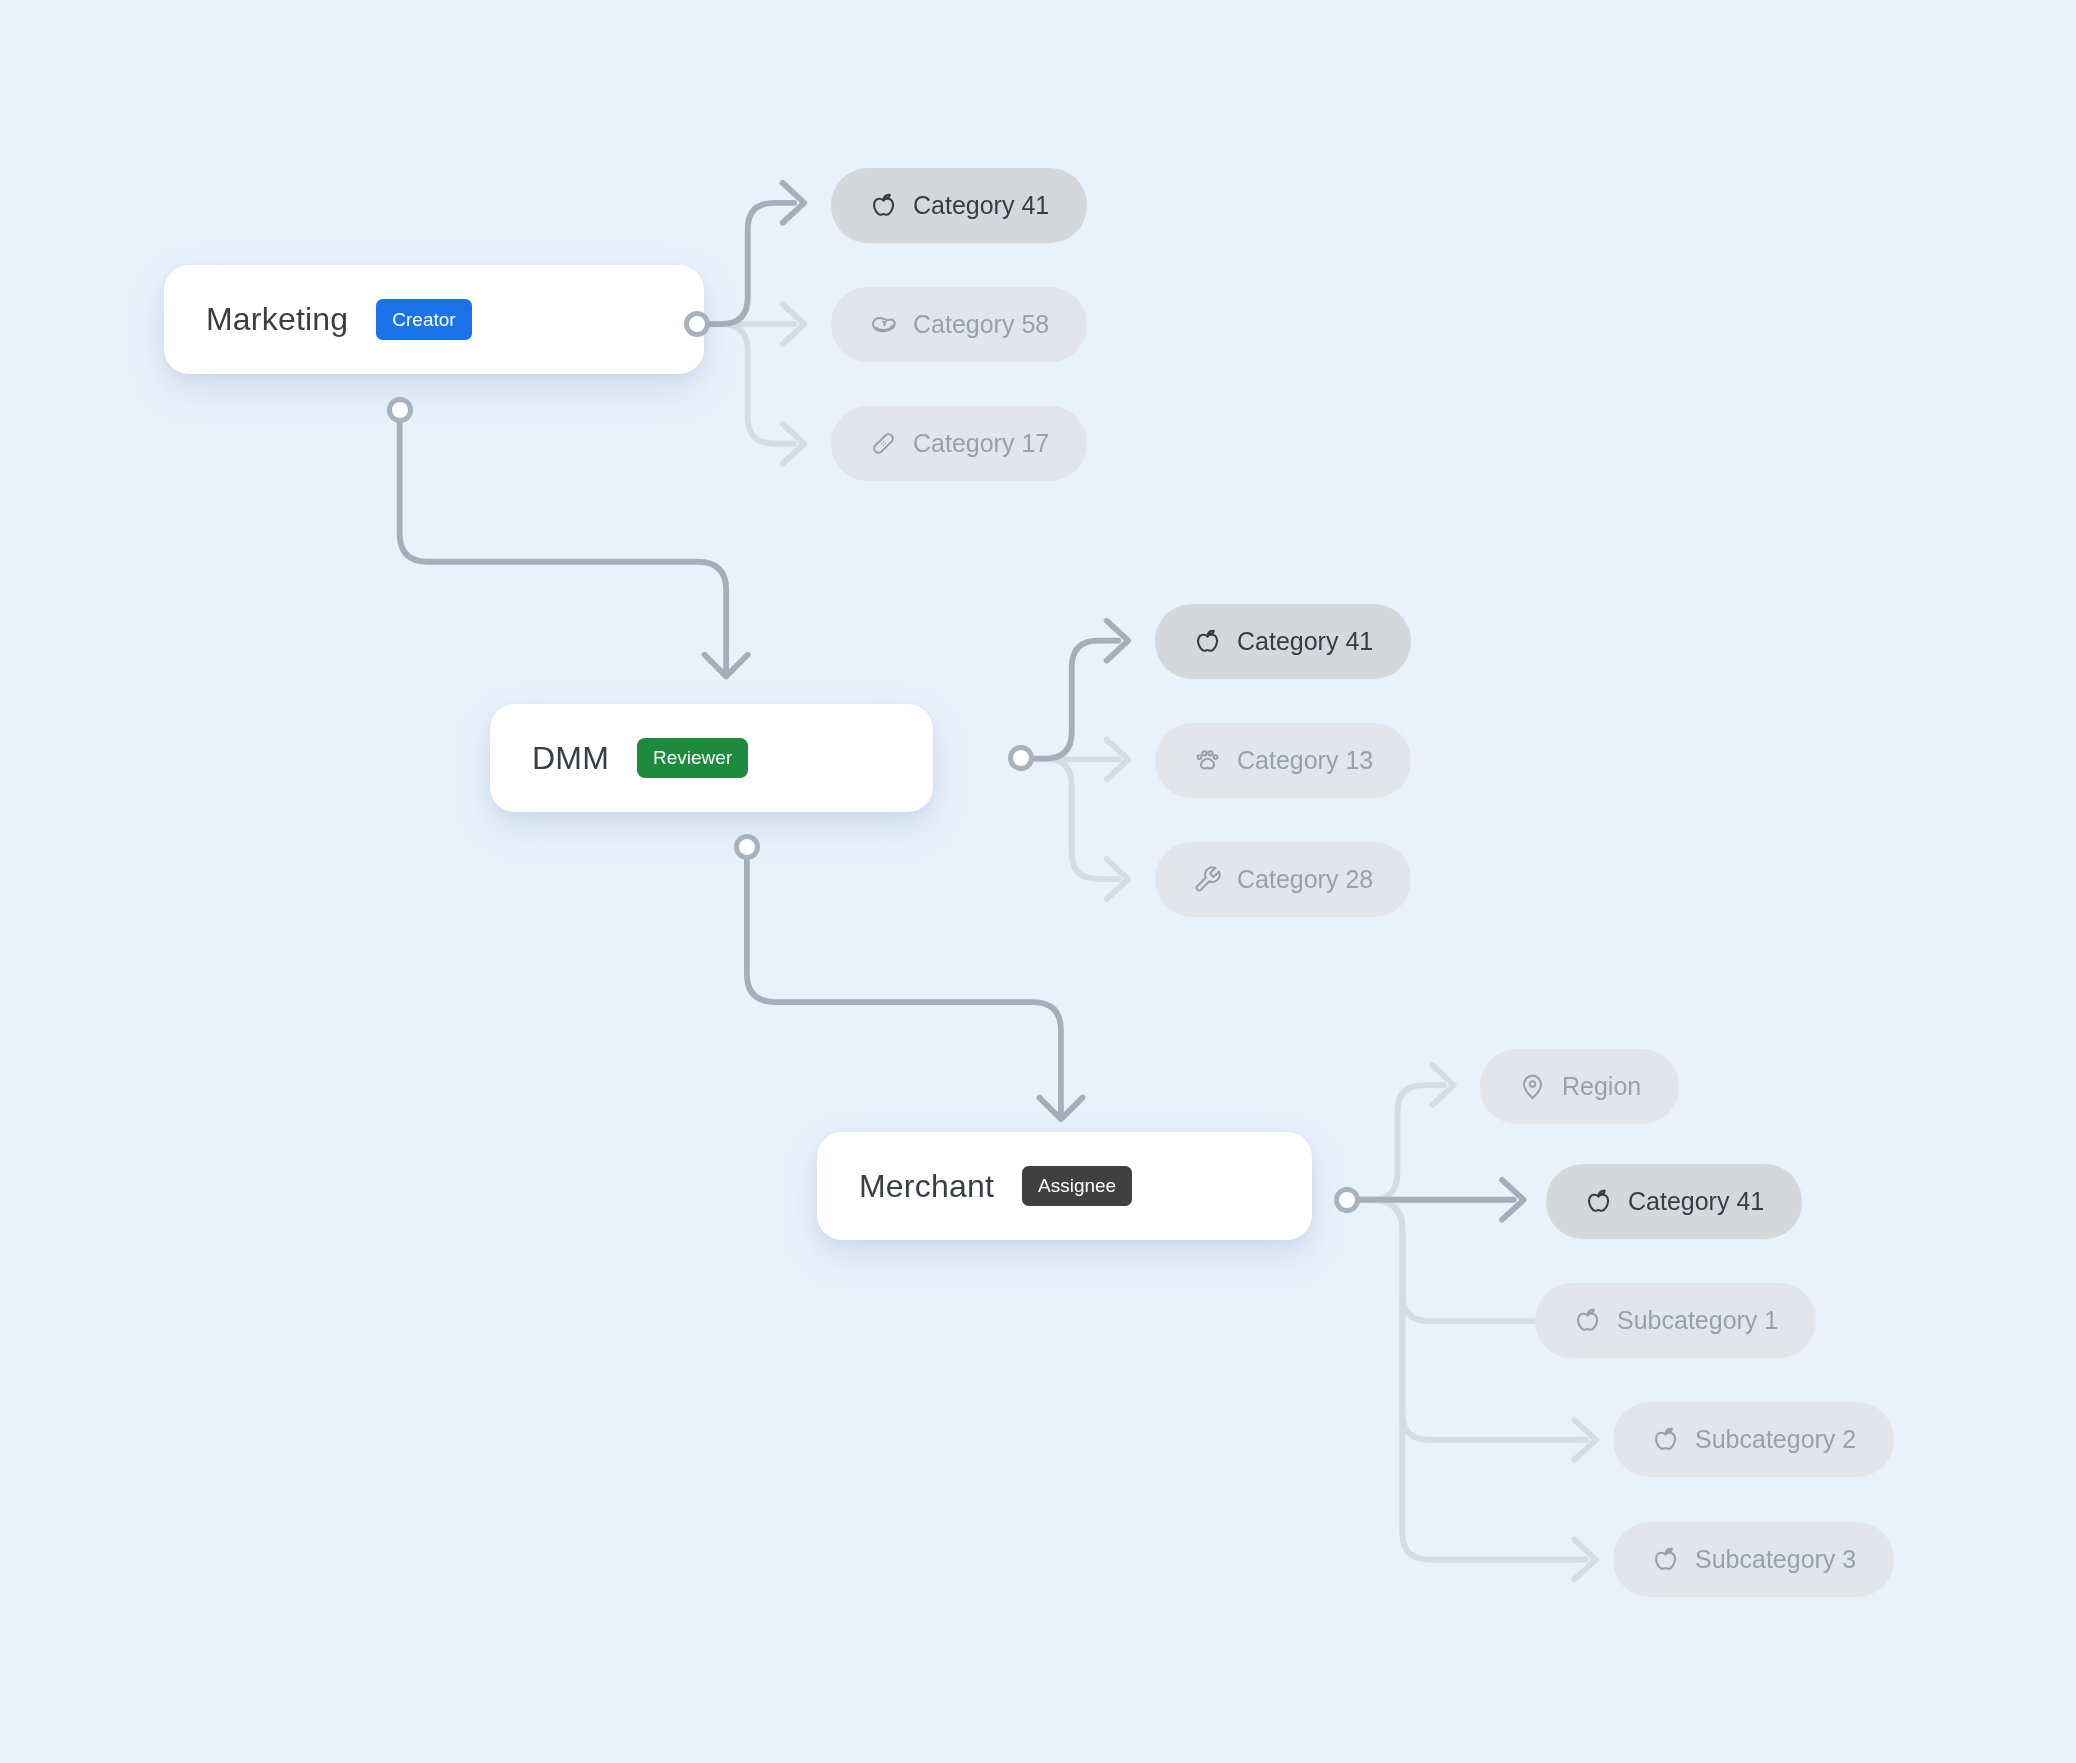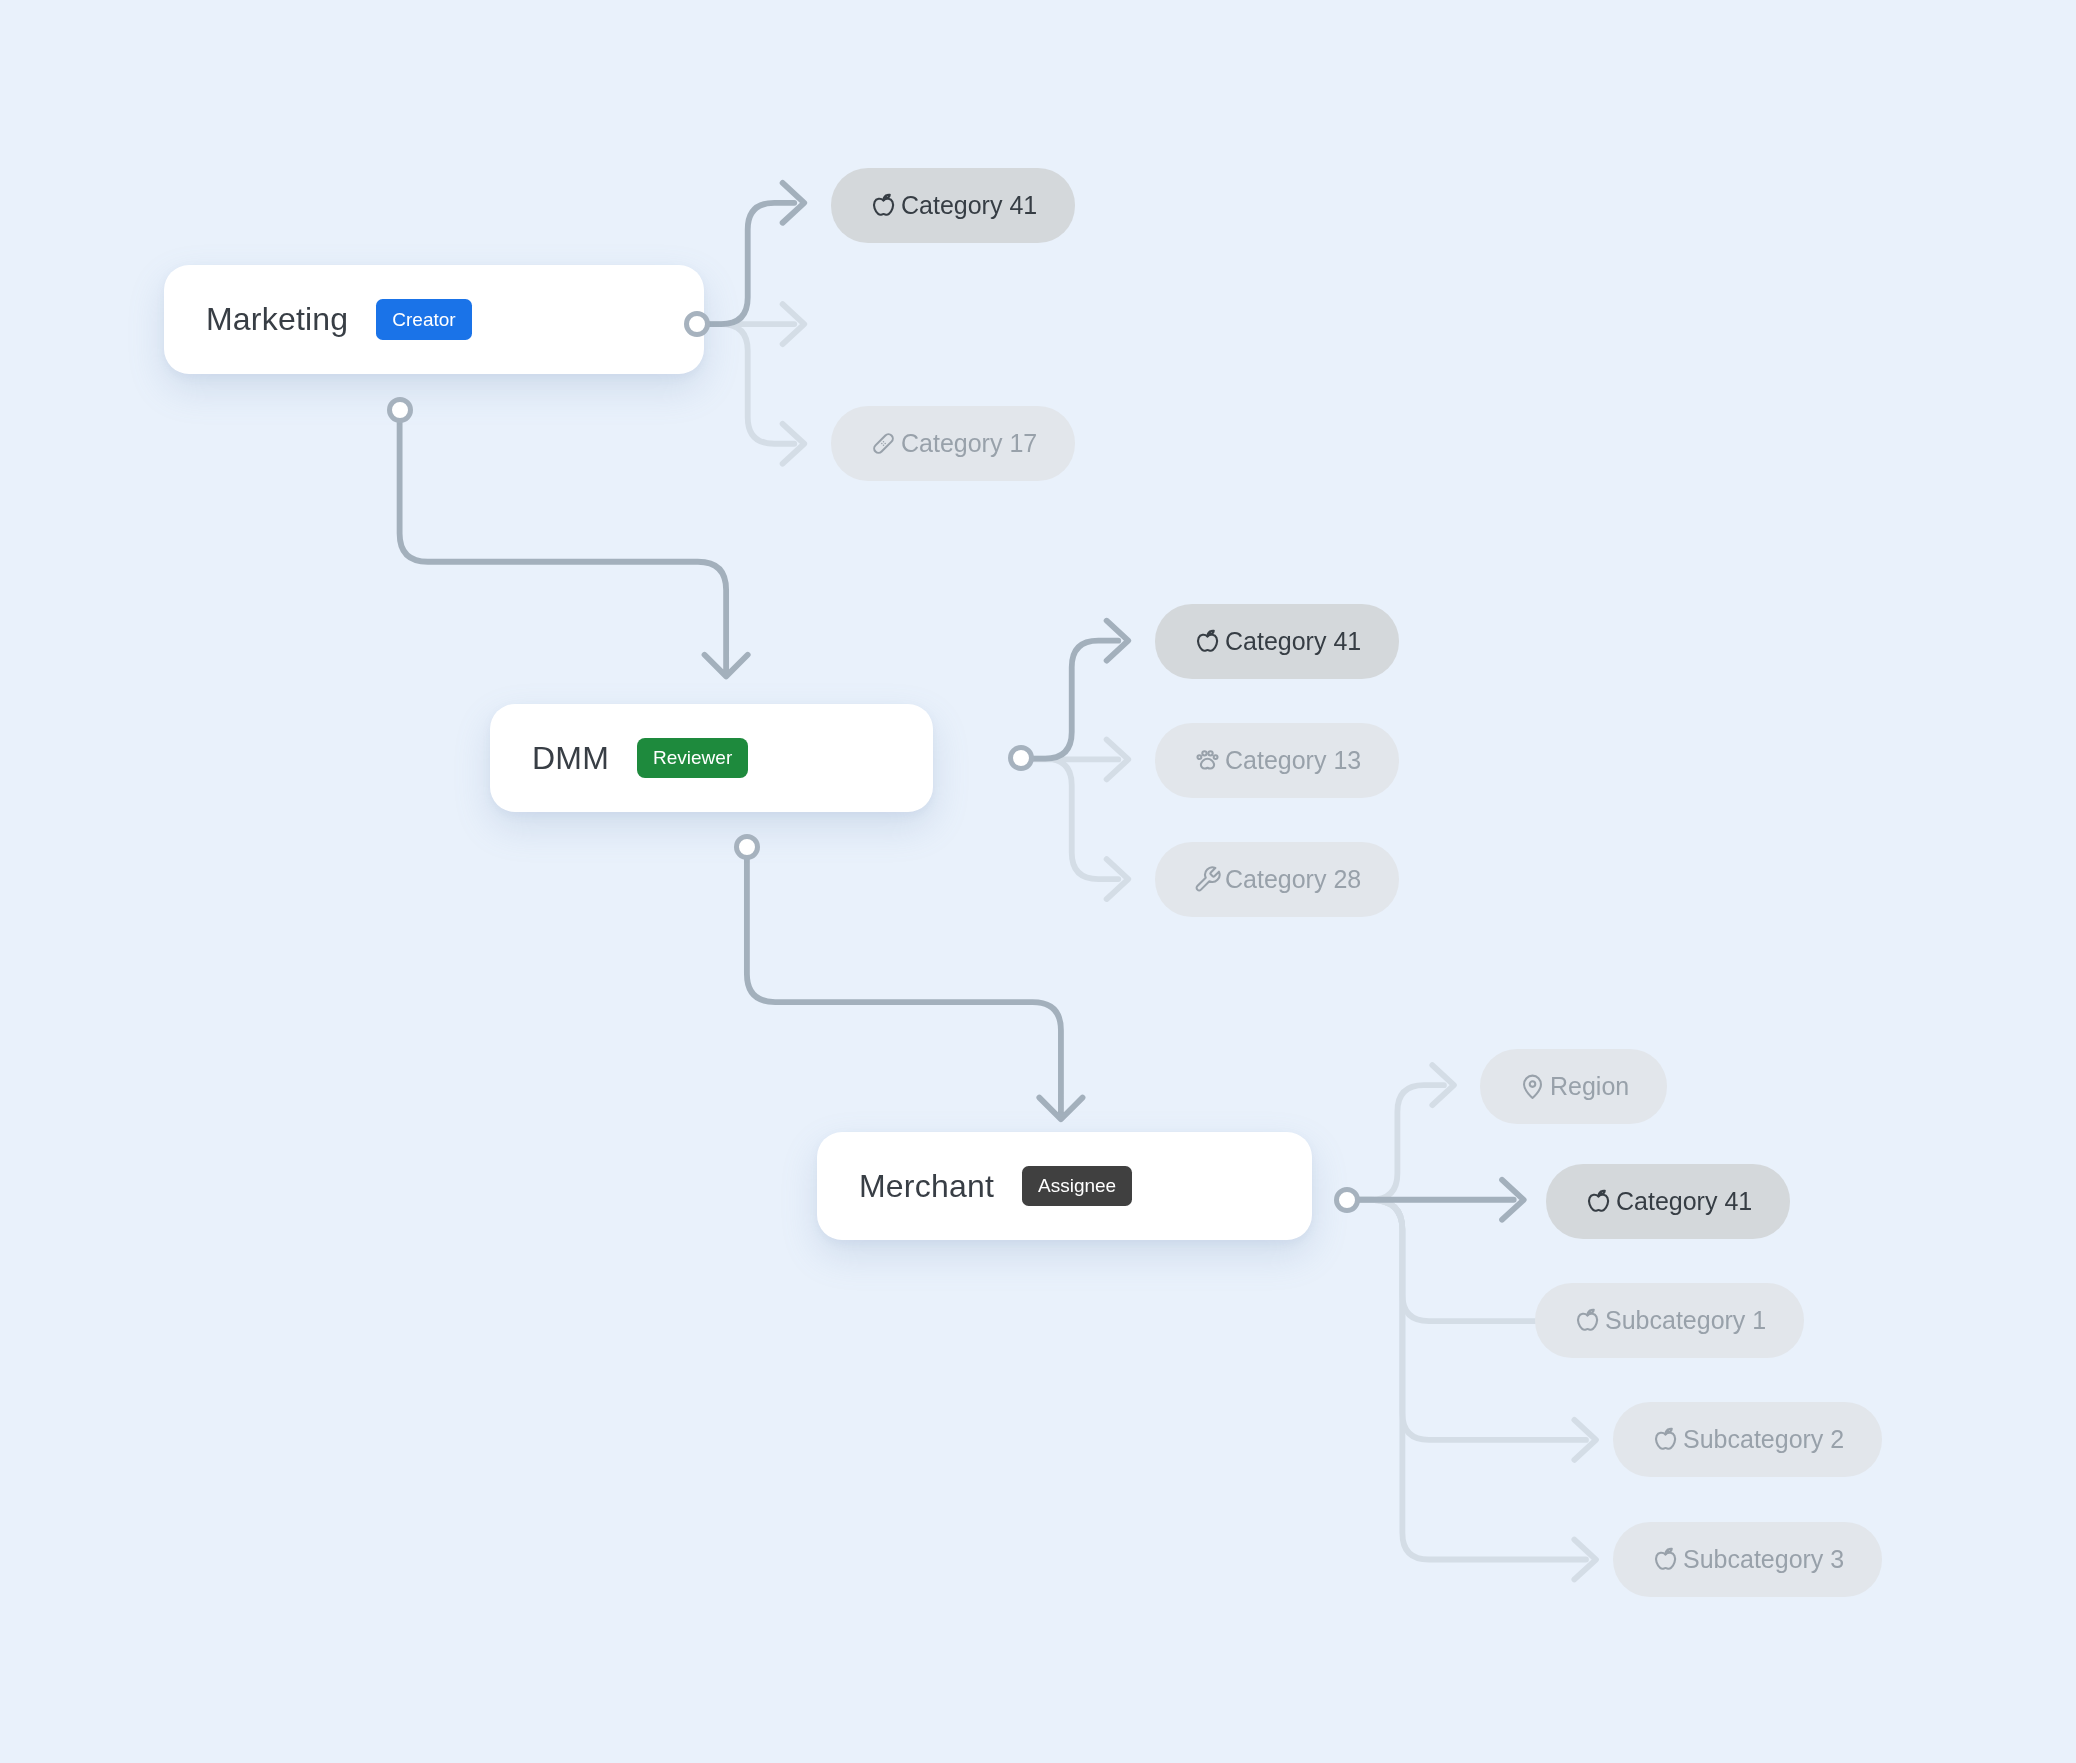--- a/index.html
+++ b/index.html
@@ -32,21 +32,21 @@
 
   
   .port{
     position:absolute;width:16px;height:16px;border-radius:50%;
     background:#ffffff;border:5px solid #a6b2be;
     transform:translate(-50%,-50%);box-sizing:content-box;
   }
 
   
   .pill{
-    position:absolute;display:inline-flex;align-items:center;gap:3px;
+    position:absolute;display:inline-flex;align-items:center;gap:15px;
     height:75px;border-radius:37px;padding:0 38px;box-sizing:border-box;
     font-size:25px;font-weight:400;white-space:nowrap;
   }
   .pill.active{background:#d4d8db;color:#363d44;}
   .pill.inactive{background:#e2e6eb;color:#98a1aa;}
   .pill .icn{width:29px;height:29px;flex:0 0 auto;
     fill:none;stroke:currentColor;stroke-width:1.7;stroke-linecap:round;stroke-linejoin:round;}
   .defs{position:absolute;width:0;height:0;overflow:hidden;}
 </style>
 </head>
@@ -130,20 +130,26 @@
   <div class="port" style="left:1021px;top:758px"></div>
   <div class="port" style="left:747px;top:847px"></div>
   <div class="port" style="left:1347px;top:1200px"></div>
 
   <div class="pill active" style="left:831px;top:168px">
     <svg class="icn" viewBox="0 0 35 35" width="29" height="29">
         <use href="#i-apple"></use>
       </svg>
     <span>Category 41</span>
   </div>
+  <div class="pill inactive" style="left:831px;top:287px">
+    <svg class="icn" viewBox="0 0 35 35" width="29" height="29">
+        <use href="#i-steak"></use>
+      </svg>
+    <span>Category 58</span>
+  </div>
   <div class="pill inactive" style="left:831px;top:406px">
     <svg class="icn" viewBox="0 0 35 35" width="29" height="29">
         <use href="#i-bandage"></use>
       </svg>
     <span>Category 17</span>
   </div>
 
   <div class="pill active" style="left:1155px;top:604px">
     <svg class="icn" viewBox="0 0 35 35" width="29" height="29">
         <use href="#i-apple"></use>

